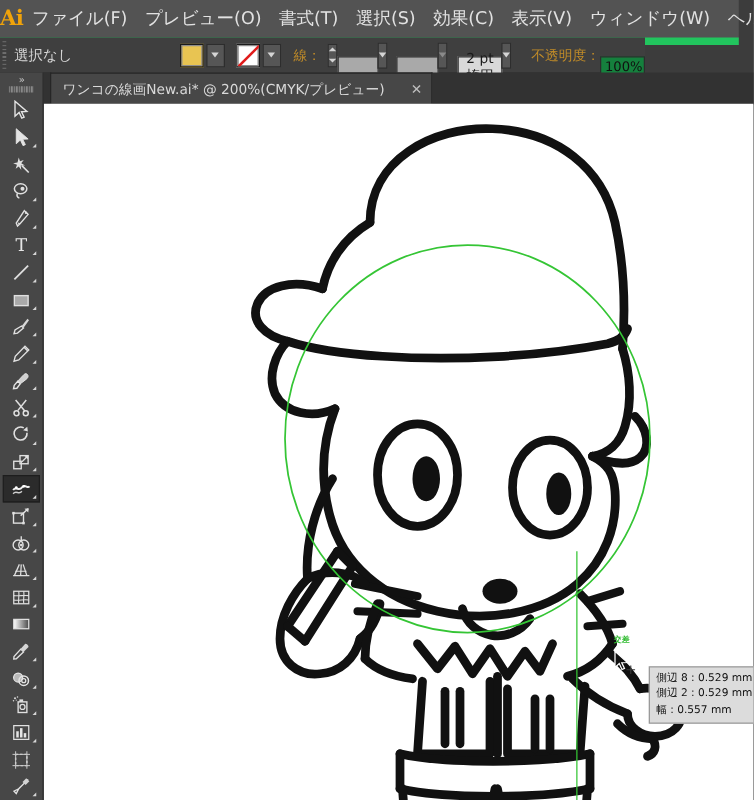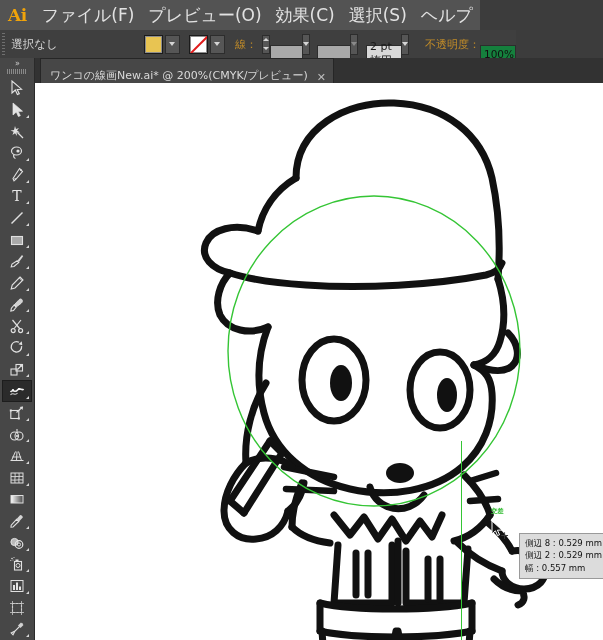--- a/index.html
+++ b/index.html
@@ -6,42 +6,42 @@
   body{
     width:603px;height:640px;overflow:hidden;
     background:#3c3c3c;
     font-family:"DejaVu Sans","Liberation Sans",sans-serif;
     -webkit-font-smoothing:none;
   }
   #app{position:relative;width:603px;height:640px;overflow:hidden;background:#3c3c3c;}
 
   
   .menubar{
-    position:absolute;left:0;top:0;width:480px;height:30px;
+    position:absolute;left:0;top:0;width:591px;height:30px;
     background:#535353;
     display:flex;align-items:center;
-    border-bottom:3px solid #22c55e;
+    border-bottom:6px solid #22c55e;
   }
   .ai-logo{
     width:36px;height:30px;display:flex;align-items:center;justify-content:center;
     color:#f0a30a;font-weight:bold;font-size:17px;
     font-family:"DejaVu Serif","Liberation Serif",serif;
     letter-spacing:-0.5px;
   }
   .menu-item{
-    color:#e2e2e2;font-size:17px;padding:0 7px;height:30px;
+    color:#e2e2e2;font-size:14px;padding:0 7px;height:30px;
     display:flex;align-items:center;white-space:nowrap;cursor:default;
   }
 
   
   .controlbar{
     position:absolute;left:0;top:30px;width:516px;height:28px;
     background:#3f3f3f;
     border-bottom:1px solid #2b2b2b;
-    display:flex;align-items:center;
+    display:flex;align-items:center;text-align:center;
   }
   .grip{
     width:10px;height:22px;margin-left:2px;
     background-image:repeating-linear-gradient(to bottom,#777 0px,#777 1px,transparent 1px,transparent 3px);
     background-size:2px 100%;background-repeat:repeat-x;background-position:3px 0;
     opacity:.85;
   }
   .sel-label{color:#d8d8d8;font-size:11.5px;margin-left:6px;white-space:nowrap;}
 
   .swatch-group{display:flex;align-items:center;margin-left:14px;}
@@ -91,22 +91,22 @@
   }
 
   
   .tabbar{
     position:absolute;left:0;top:58px;width:603px;height:25px;
     background:#323232;border-bottom:1px solid #1f1f1f;
     display:flex;align-items:flex-end;
   }
   .tab{
     height:24px;background:#474747;border:1px solid #262626;border-bottom:none;
-    display:flex;align-items:flex-end;padding:0 7px 0 9px;margin-left:40px;
-    color:#d9d9d9;font-size:11px;white-space:nowrap;
+    display:flex;align-items:center;padding:0 7px 0 9px;margin-left:40px;
+    color:#d9d9d9;font-size:11px;white-space:nowrap;gap:12px;
   }
   .tab .close{margin-left:9px;color:#bdbdbd;font-size:11px;line-height:1;}
 
   
   .toolbar{
     position:absolute;left:0;top:58px;width:34px;height:582px;
     background:#474747;border-right:1px solid #2a2a2a;
     display:flex;flex-direction:column;align-items:center;
     z-index:5;
   }
@@ -163,22 +163,25 @@
 </style>
 </head>
 <body>
 
 <div id="app">
 
   <div class="menubar">
     <div class="ai-logo">Ai</div>
     <div class="menu-item">ファイル(F)</div>
     <div class="menu-item">プレビュー(O)</div>
+    <div class="menu-item">書式(T)</div>
+    <div class="menu-item">選択(S)</div>
     <div class="menu-item">効果(C)</div>
-    <div class="menu-item">選択(S)</div>
+    <div class="menu-item">表示(V)</div>
+    <div class="menu-item">ウィンドウ(W)</div>
     <div class="menu-item">ヘルプ</div>
   </div>
 
   <div class="controlbar">
     <div class="grip"></div>
     <div class="sel-label">選択なし</div>
 
     <div class="swatch-group" style="margin-left:86px;">
       <div class="swatch"></div>
       <div class="mini-drop">

